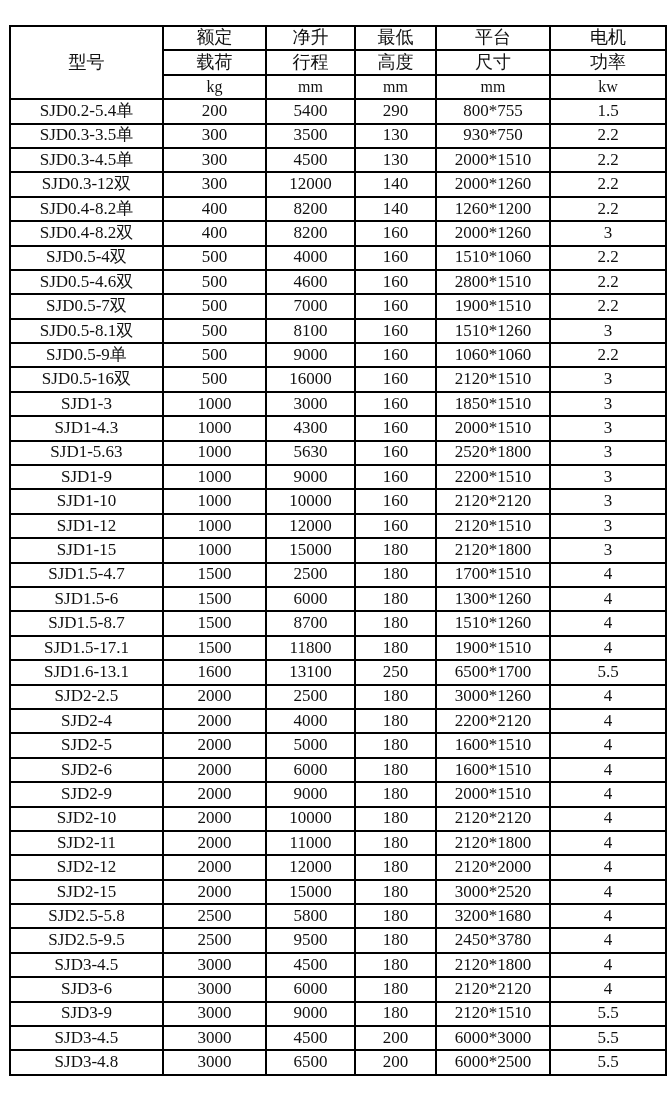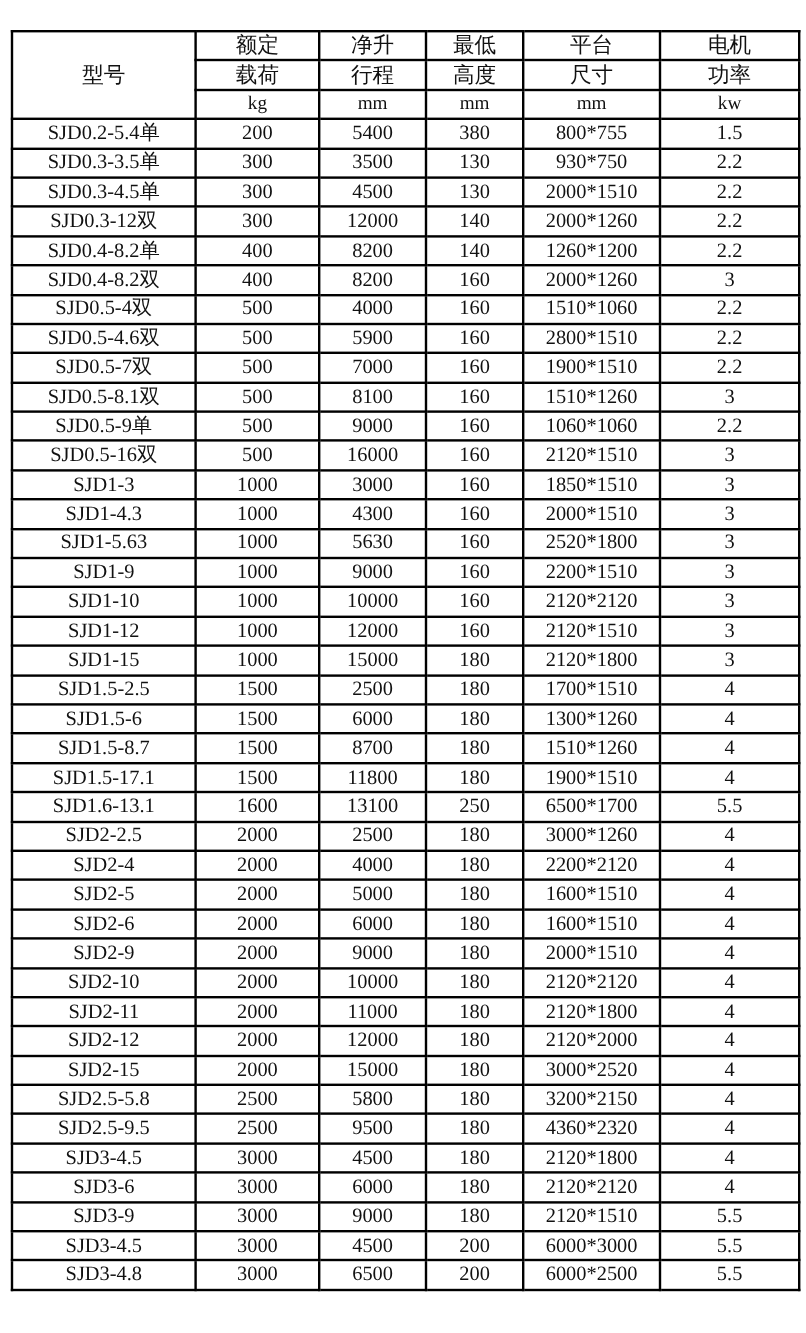--- a/index.html
+++ b/index.html
@@ -87,21 +87,21 @@
         <td>mm</td>
         <td>mm</td>
         <td>kw</td>
       </tr>
     </thead>
     <tbody>
         <tr>
       <td>SJD0.2-5.4单</td>
       <td>200</td>
       <td>5400</td>
-      <td>380</td>
+      <td>290</td>
       <td>800*755</td>
       <td>1.5</td>
     </tr>
         <tr>
       <td>SJD0.3-3.5单</td>
       <td>300</td>
       <td>3500</td>
       <td>130</td>
       <td>930*750</td>
       <td>2.2</td>
@@ -142,21 +142,21 @@
       <td>SJD0.5-4双</td>
       <td>500</td>
       <td>4000</td>
       <td>160</td>
       <td>1510*1060</td>
       <td>2.2</td>
     </tr>
         <tr>
       <td>SJD0.5-4.6双</td>
       <td>500</td>
-      <td>5900</td>
+      <td>4600</td>
       <td>160</td>
       <td>2800*1510</td>
       <td>2.2</td>
     </tr>
         <tr>
       <td>SJD0.5-7双</td>
       <td>500</td>
       <td>7000</td>
       <td>160</td>
       <td>1900*1510</td>
@@ -236,21 +236,21 @@
     </tr>
         <tr>
       <td>SJD1-15</td>
       <td>1000</td>
       <td>15000</td>
       <td>180</td>
       <td>2120*1800</td>
       <td>3</td>
     </tr>
         <tr>
-      <td>SJD1.5-2.5</td>
+      <td>SJD1.5-4.7</td>
       <td>1500</td>
       <td>2500</td>
       <td>180</td>
       <td>1700*1510</td>
       <td>4</td>
     </tr>
         <tr>
       <td>SJD1.5-6</td>
       <td>1500</td>
       <td>6000</td>
@@ -352,29 +352,29 @@
       <td>15000</td>
       <td>180</td>
       <td>3000*2520</td>
       <td>4</td>
     </tr>
         <tr>
       <td>SJD2.5-5.8</td>
       <td>2500</td>
       <td>5800</td>
       <td>180</td>
-      <td>3200*2150</td>
+      <td>3200*1680</td>
       <td>4</td>
     </tr>
         <tr>
       <td>SJD2.5-9.5</td>
       <td>2500</td>
       <td>9500</td>
       <td>180</td>
-      <td>4360*2320</td>
+      <td>2450*3780</td>
       <td>4</td>
     </tr>
         <tr>
       <td>SJD3-4.5</td>
       <td>3000</td>
       <td>4500</td>
       <td>180</td>
       <td>2120*1800</td>
       <td>4</td>
     </tr>

